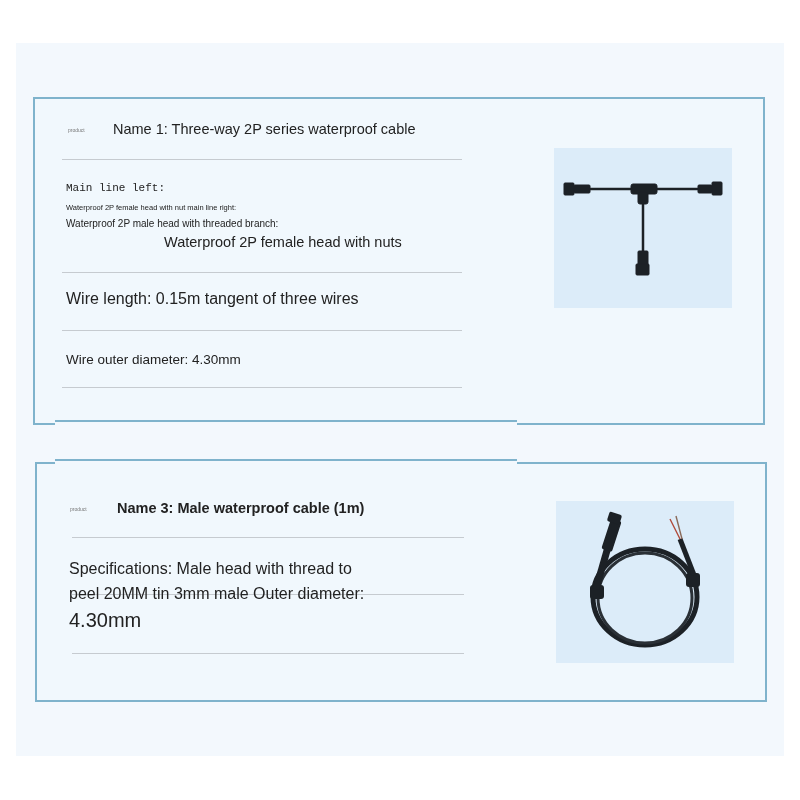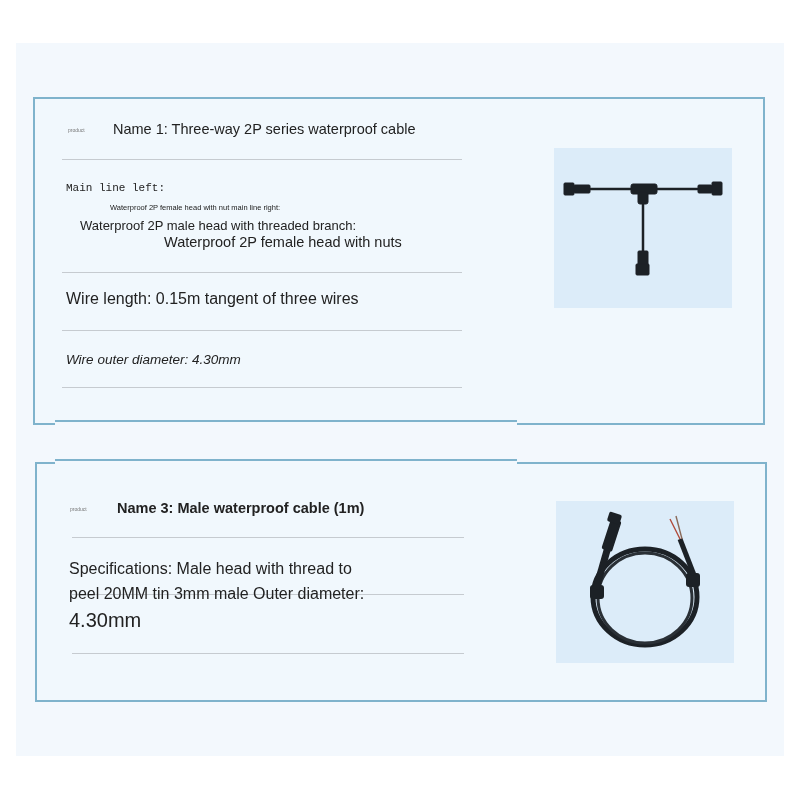--- a/index.html
+++ b/index.html
@@ -39,29 +39,29 @@
   <div class="edge" style="left:763px;top:97px;width:2px;height:328px;"></div>
   <div class="edge" style="left:33px;top:423px;width:22px;height:2px;"></div>
   <div class="edge" style="left:55px;top:420px;width:462px;height:2px;"></div>
   <div class="edge" style="left:517px;top:423px;width:248px;height:2px;"></div>
 
   <span class="tag" style="left:68px;top:127px;">product</span>
   <span class="title" style="left:113px;top:121px;">Name 1: Three-way 2P series waterproof cable</span>
   <div class="rule" style="left:62px;top:159px;width:400px;"></div>
 
   <span class="txt" style="left:66px;top:182px;font-size:11px;font-family:Liberation Mono, monospace;">Main line left:</span>
-  <span class="txt" style="left:66px;top:203px;font-size:7.5px;margin-left:44px;">Waterproof 2P female head with nut main line right:</span>
-  <span class="txt" style="left:80px;top:218px;font-size:13px;">Waterproof 2P male head with threaded branch:</span>
+  <span class="txt" style="left:66px;top:203px;font-size:7.5px;">Waterproof 2P female head with nut main line right:</span>
+  <span class="txt" style="left:66px;top:218px;font-size:10px;">Waterproof 2P male head with threaded branch:</span>
   <span class="txt" style="left:164px;top:234px;font-size:14.5px;">Waterproof 2P female head with nuts</span>
   <div class="rule" style="left:62px;top:272px;width:400px;"></div>
 
   <span class="txt" style="left:66px;top:290px;font-size:16px;">Wire length: 0.15m tangent of three wires</span>
   <div class="rule" style="left:62px;top:330px;width:400px;"></div>
 
-  <span class="txt" style="left:66px;top:352px;font-size:13.5px;font-style:italic;">Wire outer diameter: 4.30mm</span>
+  <span class="txt" style="left:66px;top:352px;font-size:13.5px;">Wire outer diameter: 4.30mm</span>
   <div class="rule" style="left:62px;top:387px;width:400px;"></div>
 
   <div class="photo" style="left:554px;top:148px;width:178px;height:160px;">
     <svg width="178" height="160" viewBox="0 0 178 160">
       <g fill="#1c2126" stroke="#1c2126">
 
         <line x1="20" y1="41" x2="160" y2="41" stroke-width="2.5"></line>
 
         <rect x="10" y="35" width="10" height="12" rx="1"></rect>
         <rect x="20" y="37" width="16" height="8" rx="1"></rect>

